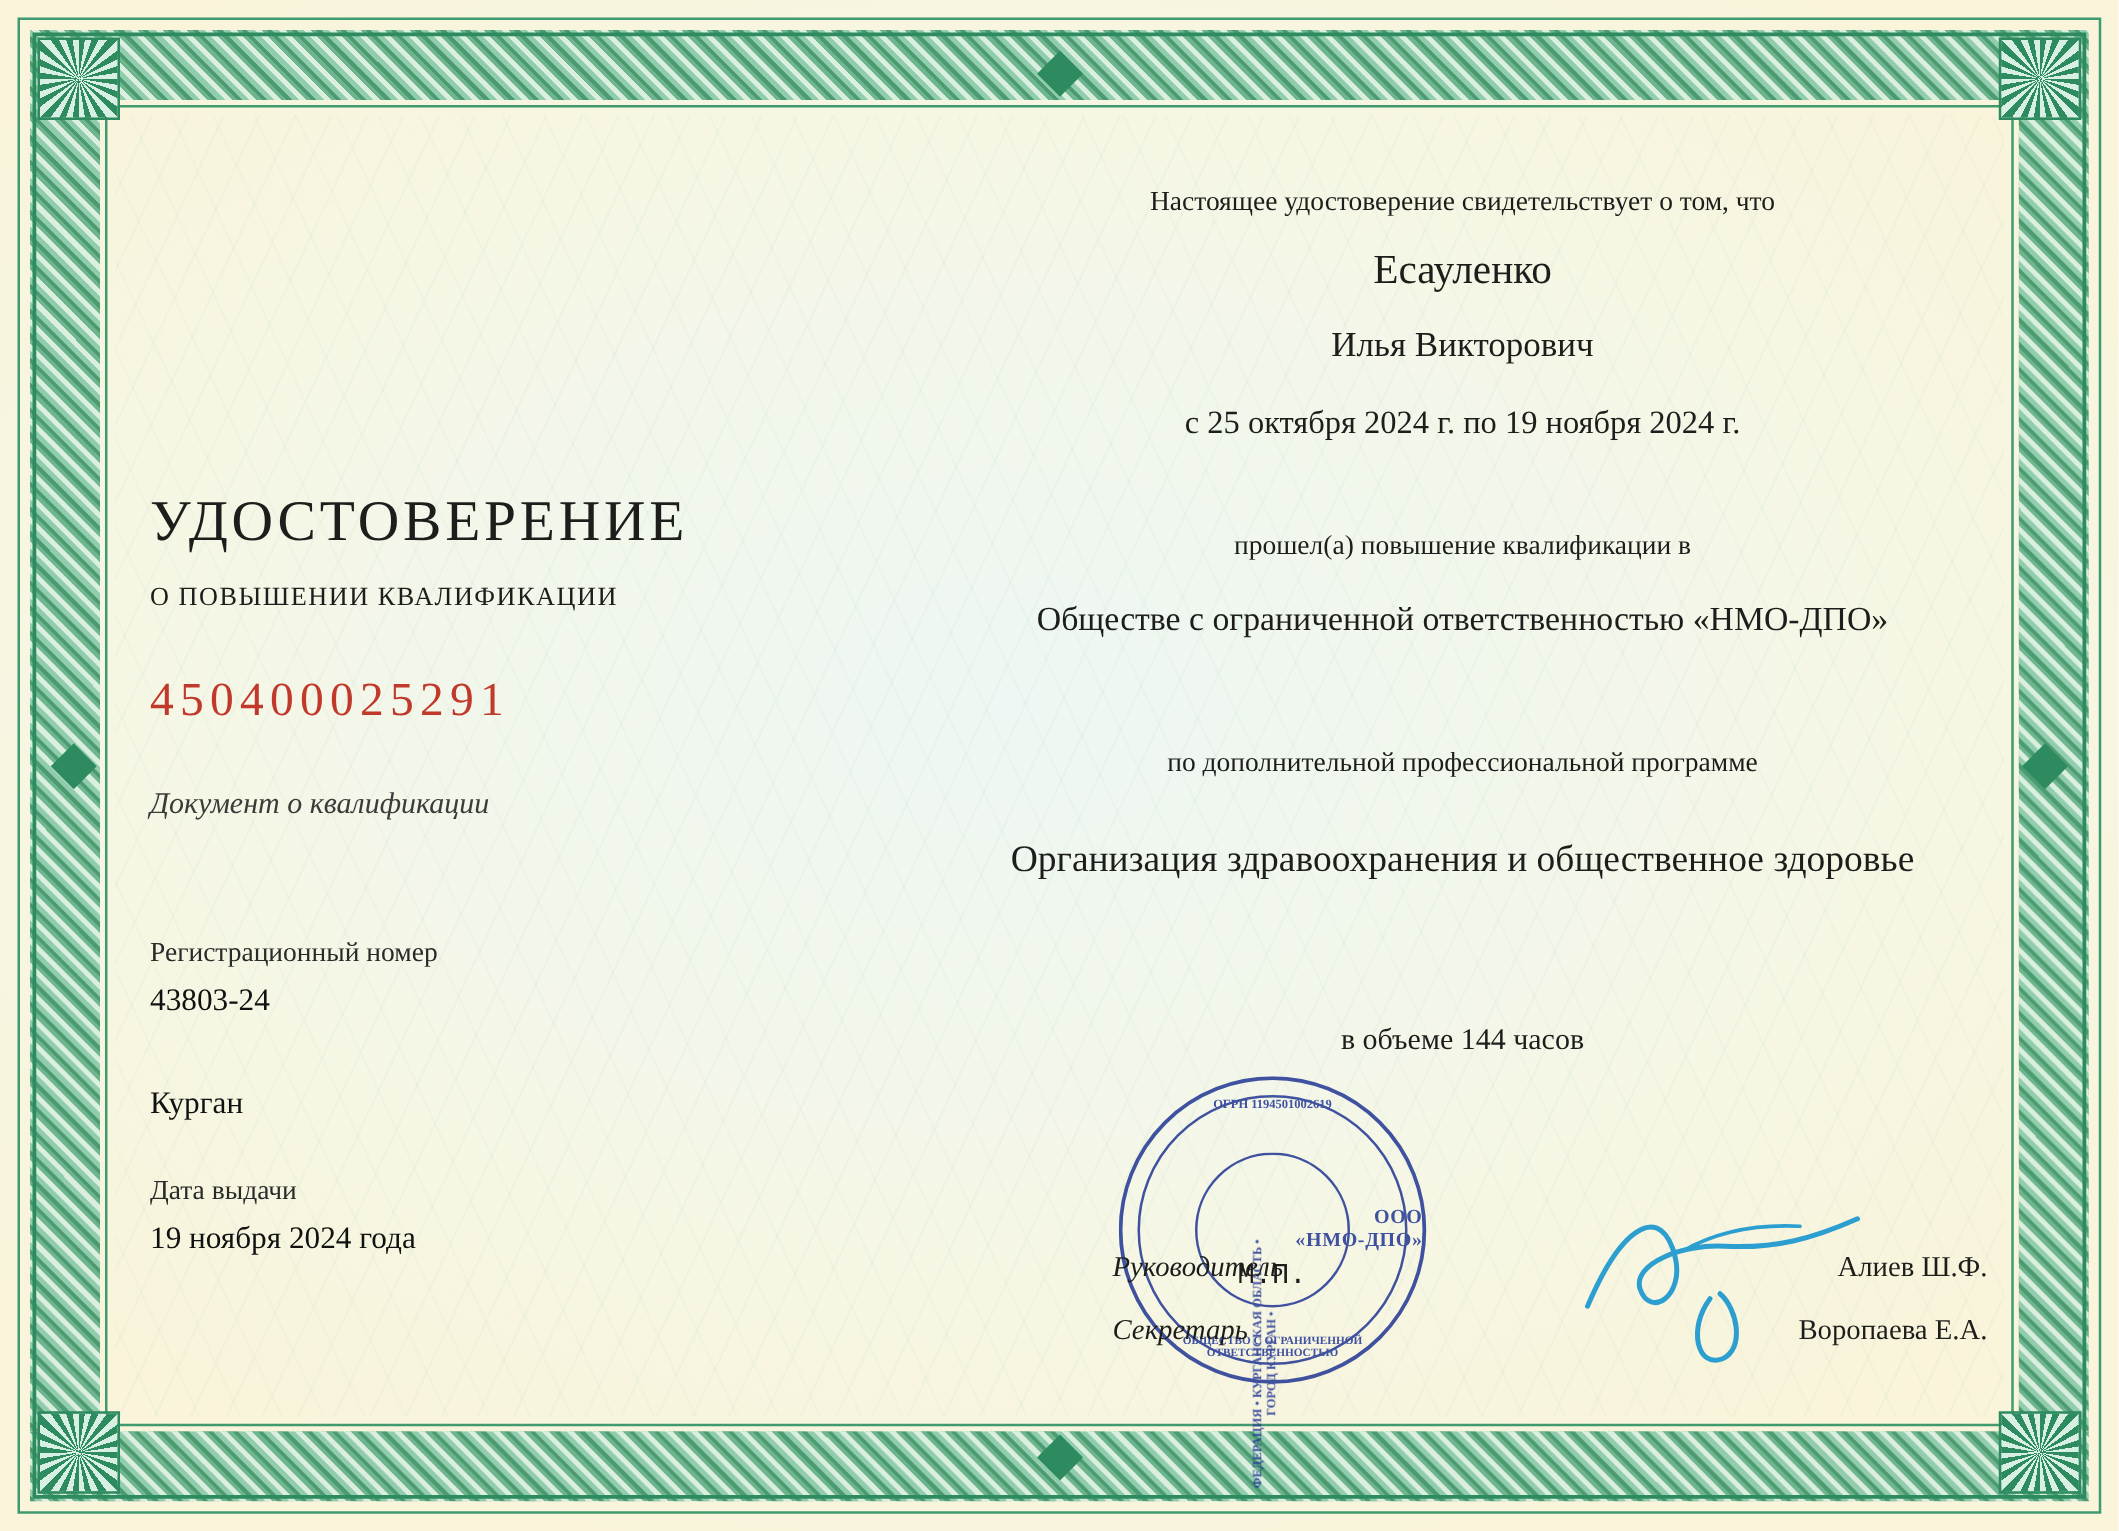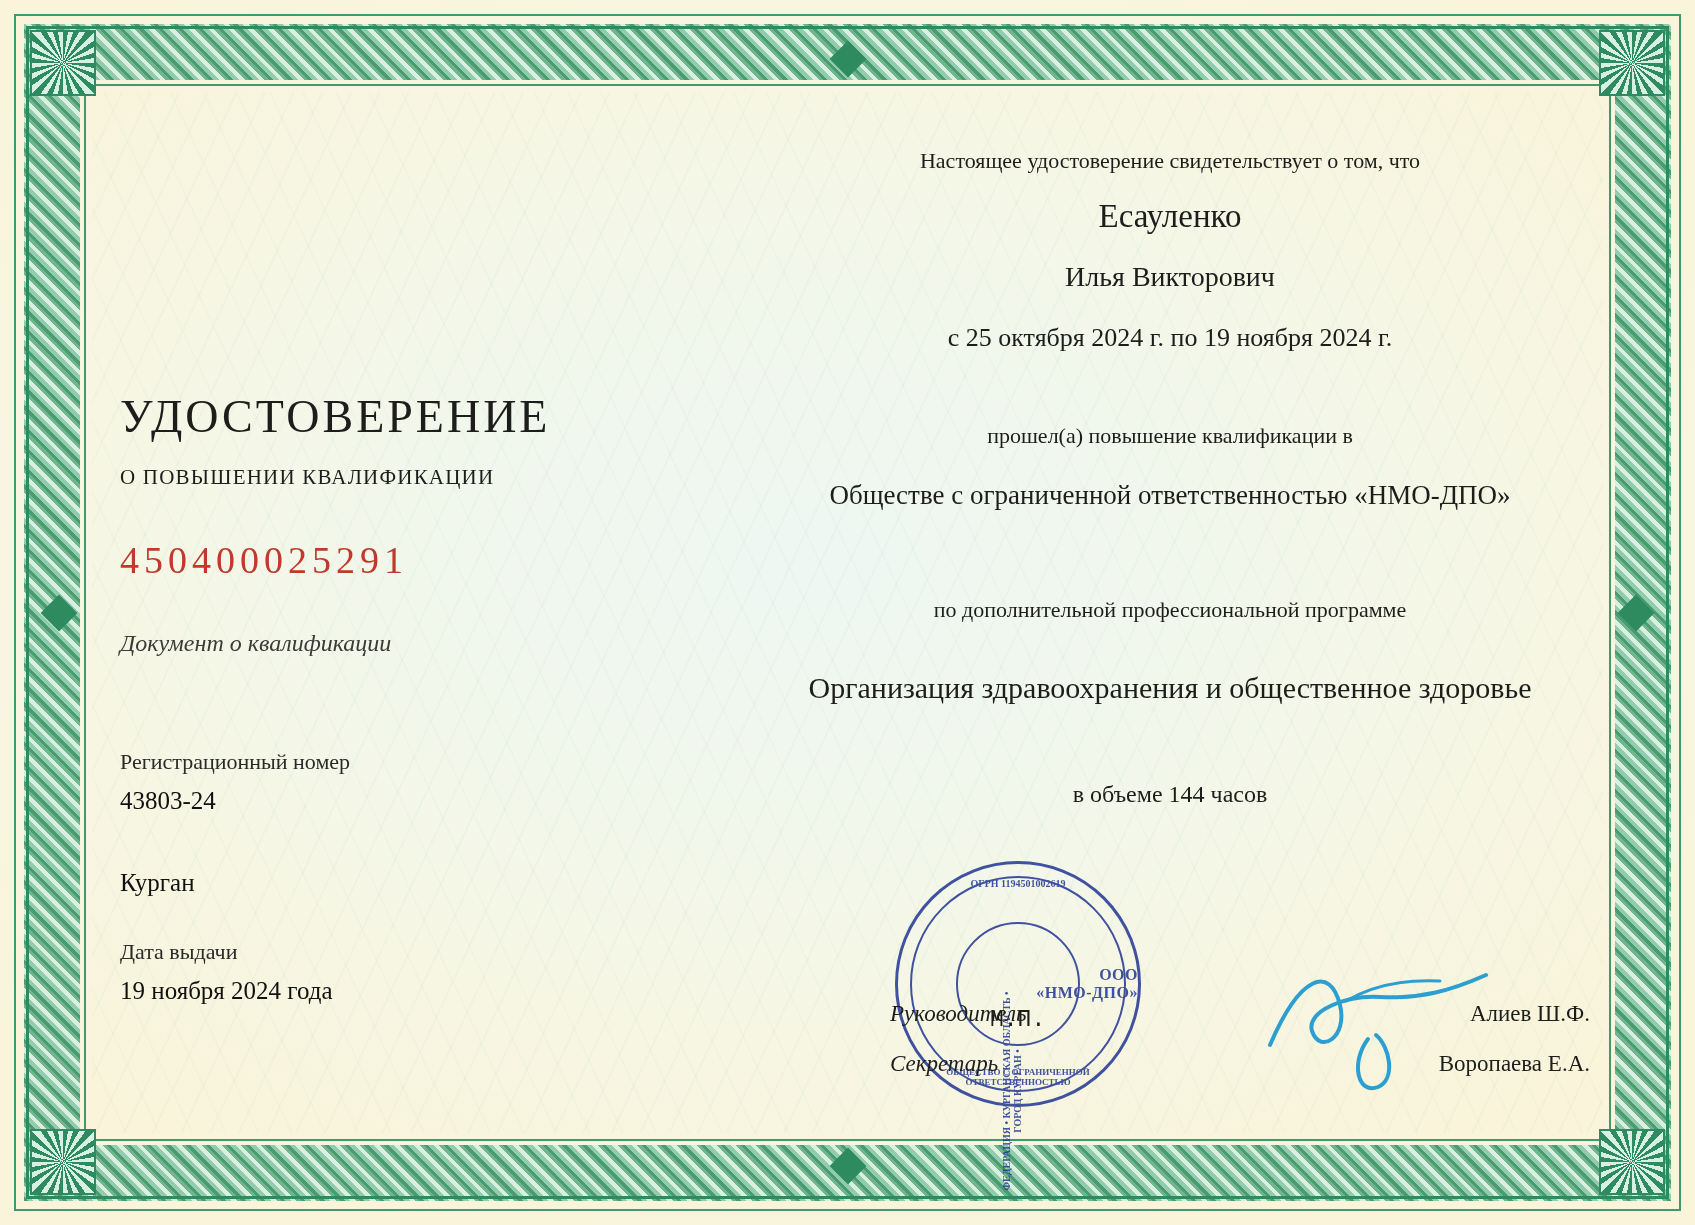--- a/index.html
+++ b/index.html
@@ -179,21 +179,21 @@
   }
   .r-prog-label {
     margin-top: 86px;
     font-size: 22px;
   }
   .r-program {
     margin-top: 48px;
     font-size: 30px;
   }
   .r-hours {
-    margin-top: 76px;
+    margin-top: 114px;
     font-size: 24px;
   }
 
   
   .sign-area {
     position: absolute;
     left: 790px;
     bottom: 20px;
     width: 700px;
     height: 190px;

